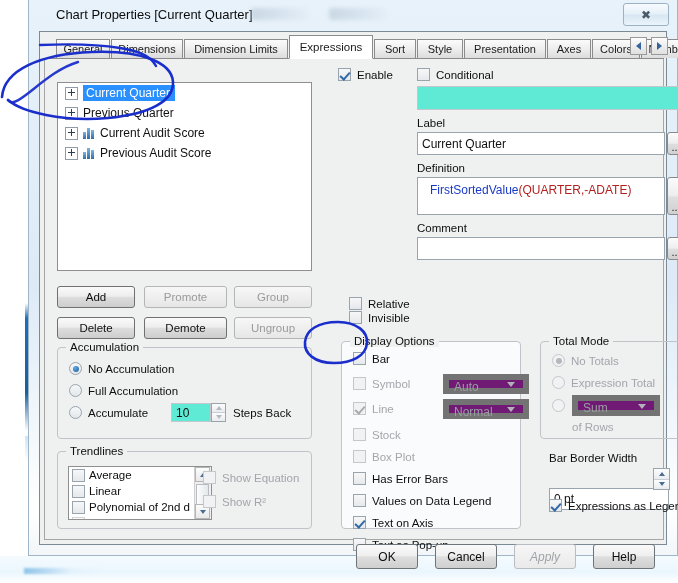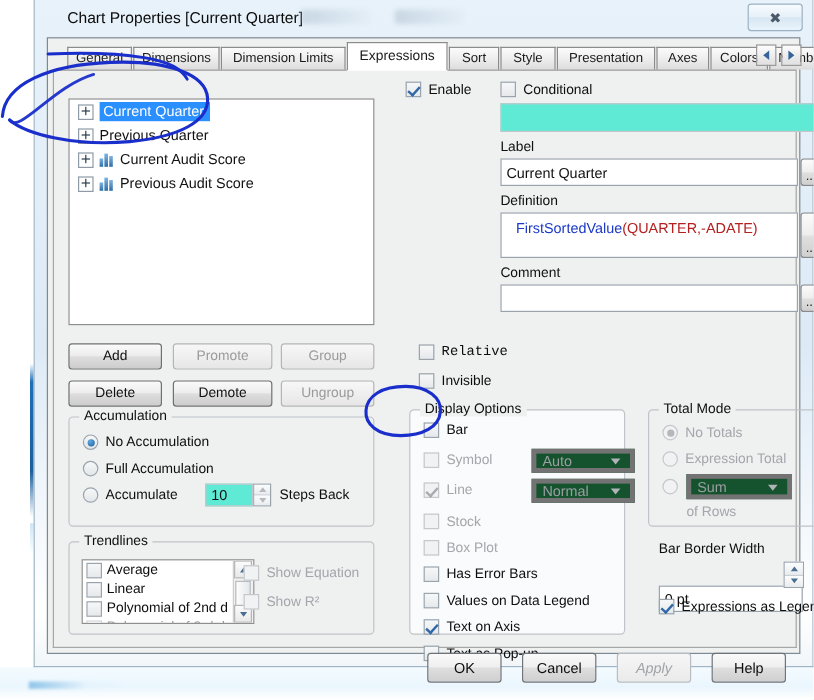--- a/index.html
+++ b/index.html
@@ -249,23 +249,23 @@
     position: absolute;
     background: linear-gradient(to bottom, #fbfbfb 0%, #eeeeee 48%, #dedede 54%, #d0d0d0 100%);
     border: 1px solid #8a8a8a; border-radius: 3px;
     box-sizing: border-box;
     display: flex; align-items: flex-end; justify-content: center;
     font-size: 11px; color: #222; cursor: pointer; line-height: 11px;
     padding-bottom: 1px;
   }
   .combo {
     position: absolute;
-    background: #14532d; border: 4px solid #737373;
-    box-sizing: border-box;
-    display: flex; align-items: center;
+    background: #701a75; border: 6px solid #737373;
+    box-sizing: border-box;
+    display: flex; align-items: flex-start;
     font-size: 12px; color: #9a9ea2;
     padding-left: 5px;
     cursor: pointer;
   }
   .combo .arrow {
     position: absolute; right: 8px; top: 50%; margin-top: -2px;
     width: 0; height: 0;
     border-left: 4px solid transparent; border-right: 4px solid transparent;
     border-top: 5px solid #b0b4b8;
   }
@@ -501,21 +501,21 @@
           <span style="padding-left:8px; font-size:12px;">
             <span class="def-fn">FirstSortedValue</span><span class="def-arg">(QUARTER,-ADATE)</span>
           </span>
         </div>
         <div class="ellipsis-btn" style="left:622px; top:118px; width:18px; height:38px;">...</div>
 
         <span class="fieldlabel" style="left:372px; top:163px;">Comment</span>
         <div class="input" style="left:372px; top:178px; width:248px; height:23px;"></div>
         <div class="ellipsis-btn" style="left:622px; top:178px; width:18px; height:23px;">...</div>
 
-        <div class="cbrow" style="left:304px; top:228px;font-family:Liberation Mono, monospace;">
+        <div class="cbrow" style="left:304px; top:238px;">
           <span class="cb"></span>
           <span class="cblabel">Relative</span>
         </div>
         <div class="cbrow" style="left:304px; top:252px;">
           <span class="cb"></span>
           <span class="cblabel">Invisible</span>
         </div>
 
         <div class="group" style="left:296px; top:282px; width:180px; height:188px; background:#fafbfc;">
           <span class="legend">Display Options</span>

